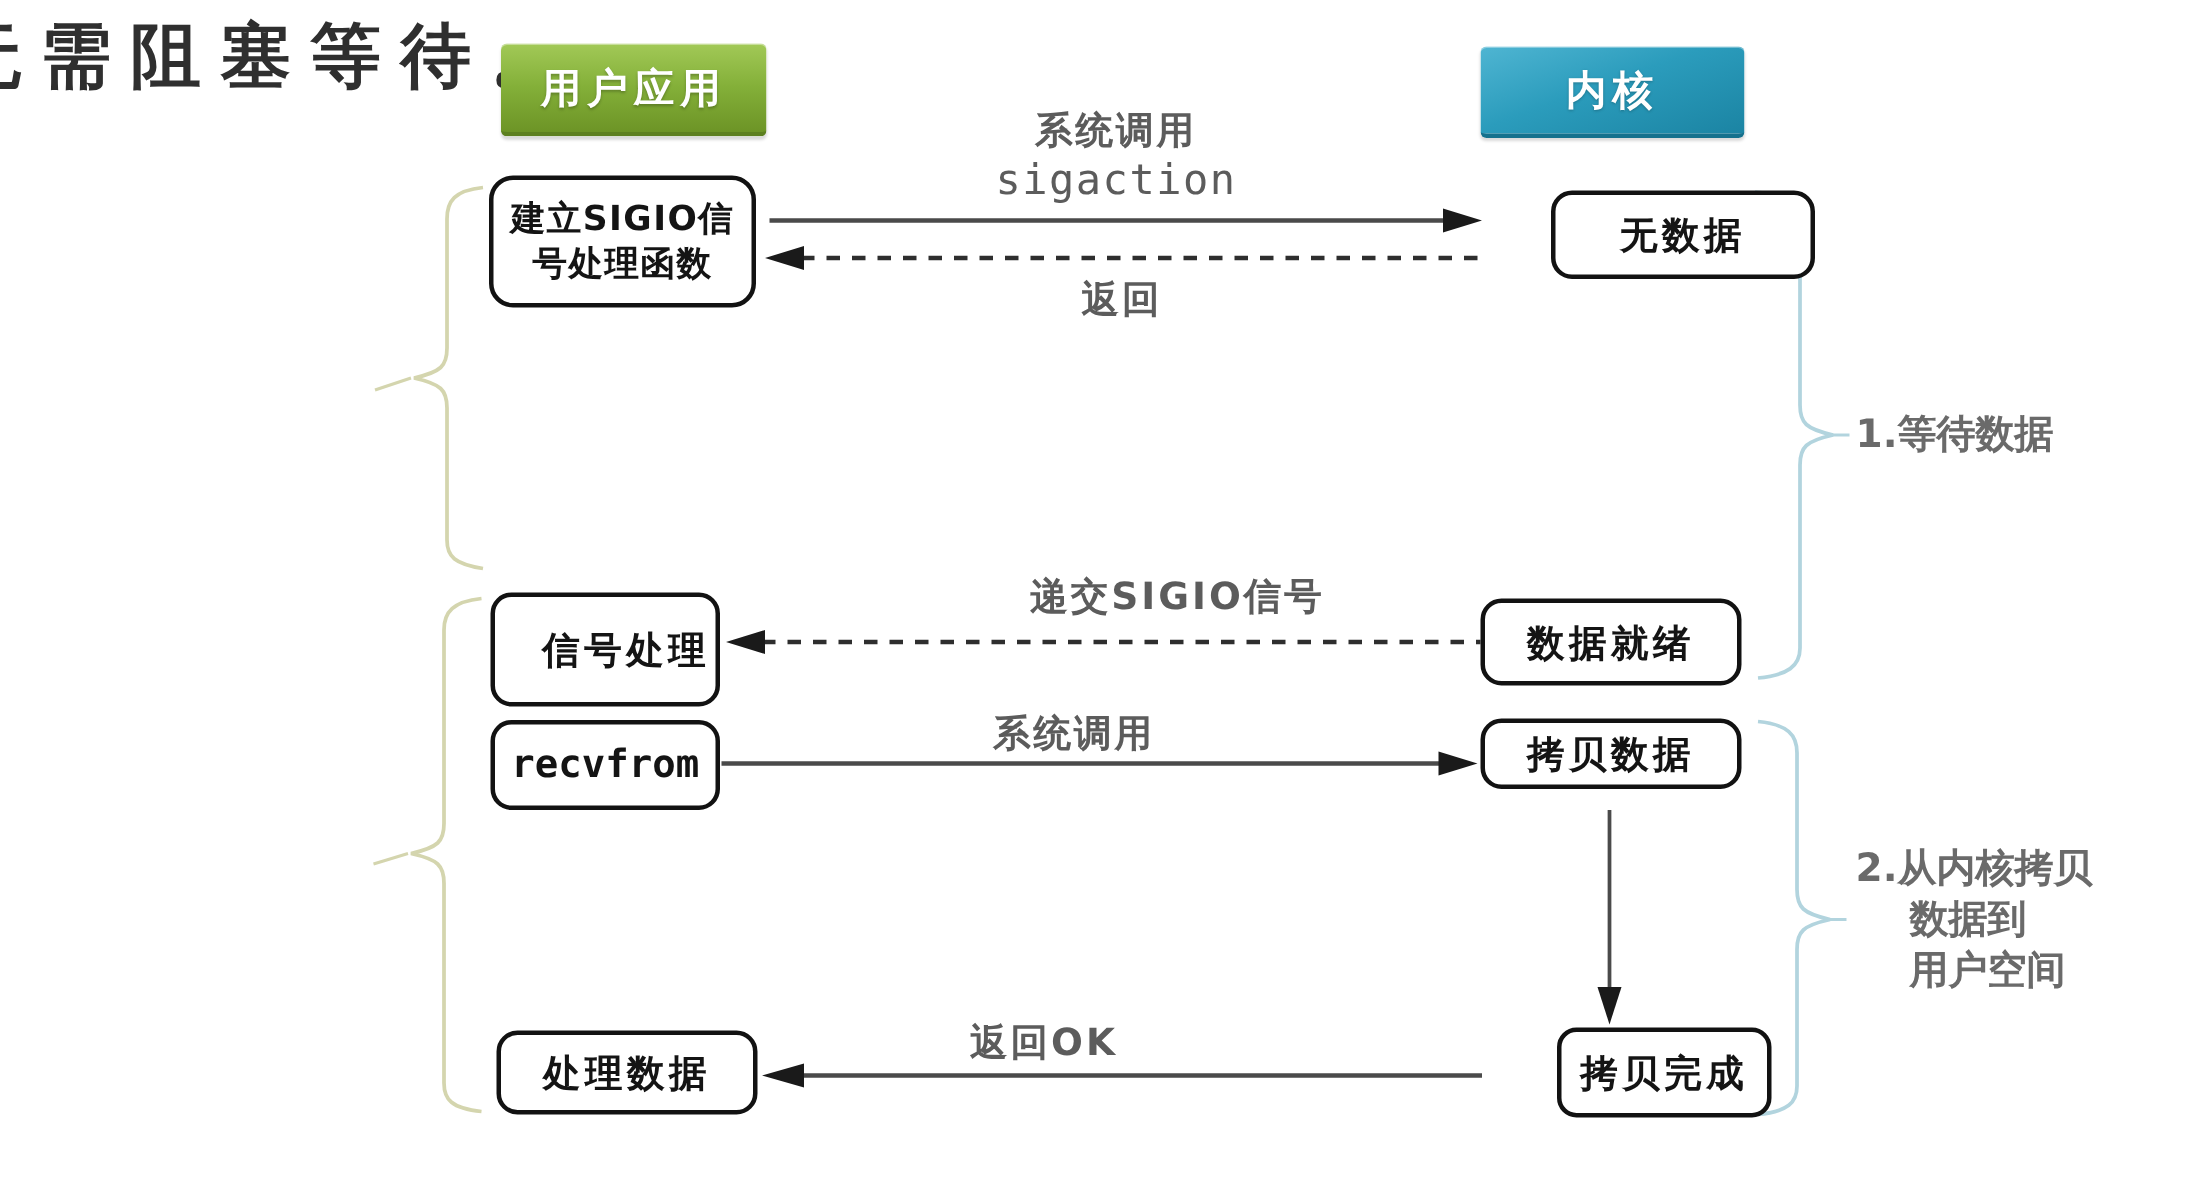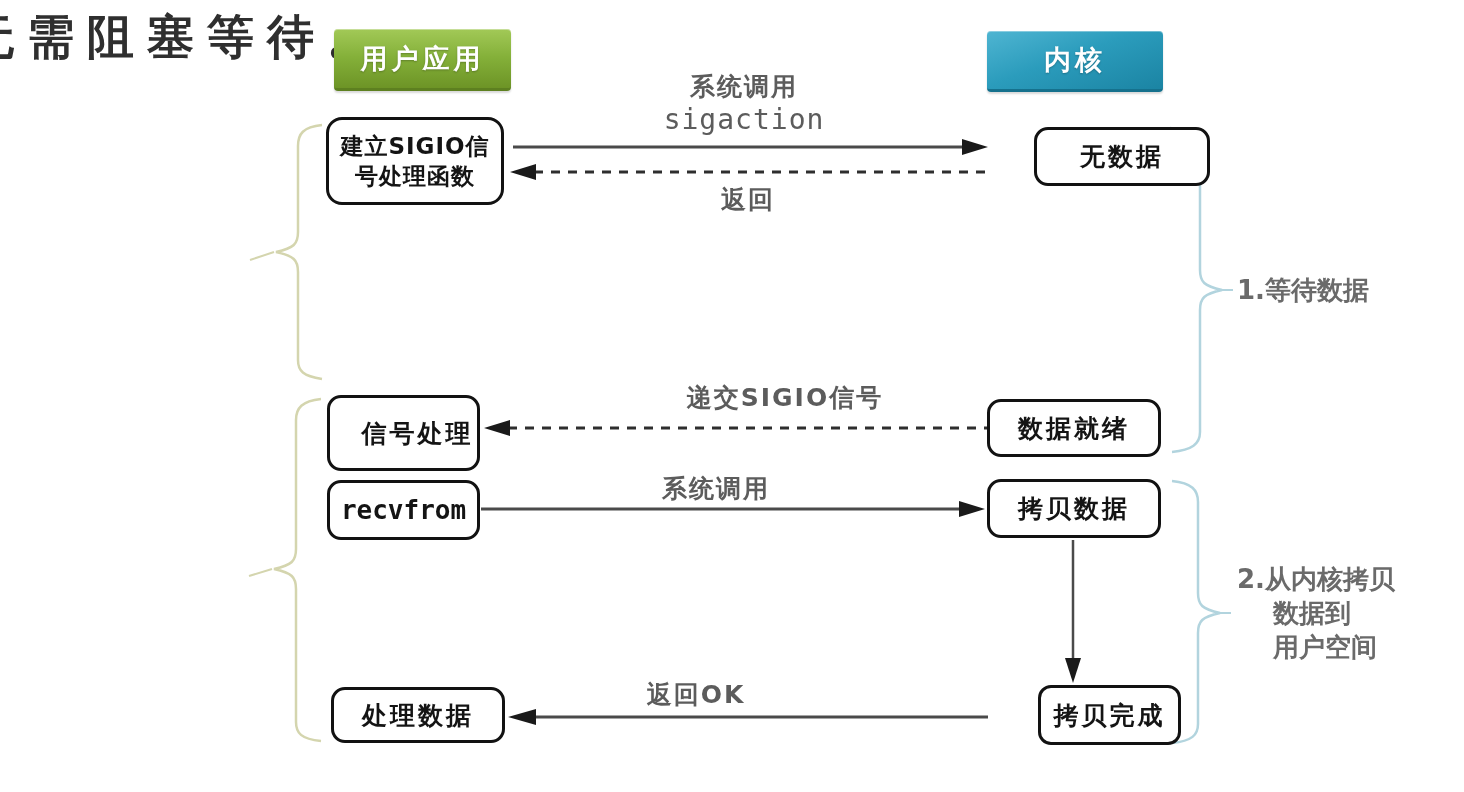--- a/index.html
+++ b/index.html
@@ -34,21 +34,21 @@
     font-size:25px;font-weight:bold;color:#141414;letter-spacing:3px;text-align:center;
     box-sizing:border-box;
   }
   .node .ln{display:block;}
   .node-setup{left:326px;top:117px;width:178px;height:88px;font-size:23px;letter-spacing:1px;line-height:30px;border-radius:16px;}
   .node-nodata{left:989px;top:127px;width:176px;height:59px;margin-left:45px;}
   .node-sighandle{left:327px;top:395px;width:153px;height:76px;padding-left:28px;}
   .node-recvfrom{left:327px;top:480px;width:153px;height:60px;
     font-family:"DejaVu Sans Mono","Liberation Mono",monospace;letter-spacing:0;font-size:26px;font-weight:600;}
   .node-dataready{left:987px;top:399px;width:174px;height:58px;}
-  .node-copydata{left:987px;top:479px;width:174px;height:59px;text-align:center;}
+  .node-copydata{left:987px;top:479px;width:174px;height:47px;text-align:center;}
   .node-process{left:331px;top:687px;width:174px;height:56px;}
   .node-copydone{left:1038px;top:685px;width:143px;height:60px;border-radius:13px;}
   .elabel{
     position:absolute;color:#5c5c5c;font-size:25px;letter-spacing:2px;
     text-align:center;white-space:nowrap;font-weight:600;
   }
   .mono{font-family:"DejaVu Sans Mono","Liberation Mono",monospace;letter-spacing:1px;}
   .lbl-syscall-top{left:644px;top:70px;width:200px;}
   .lbl-sigaction{left:644px;top:103px;width:200px;font-size:28px;font-weight:500;}
   .lbl-return{left:648px;top:183px;width:200px;}

